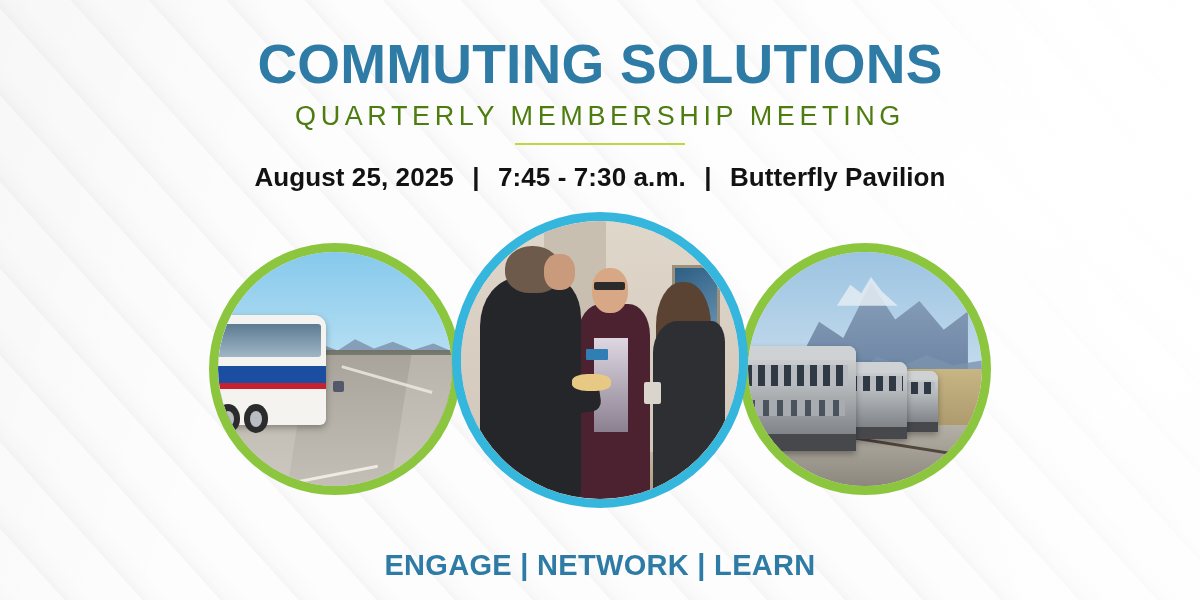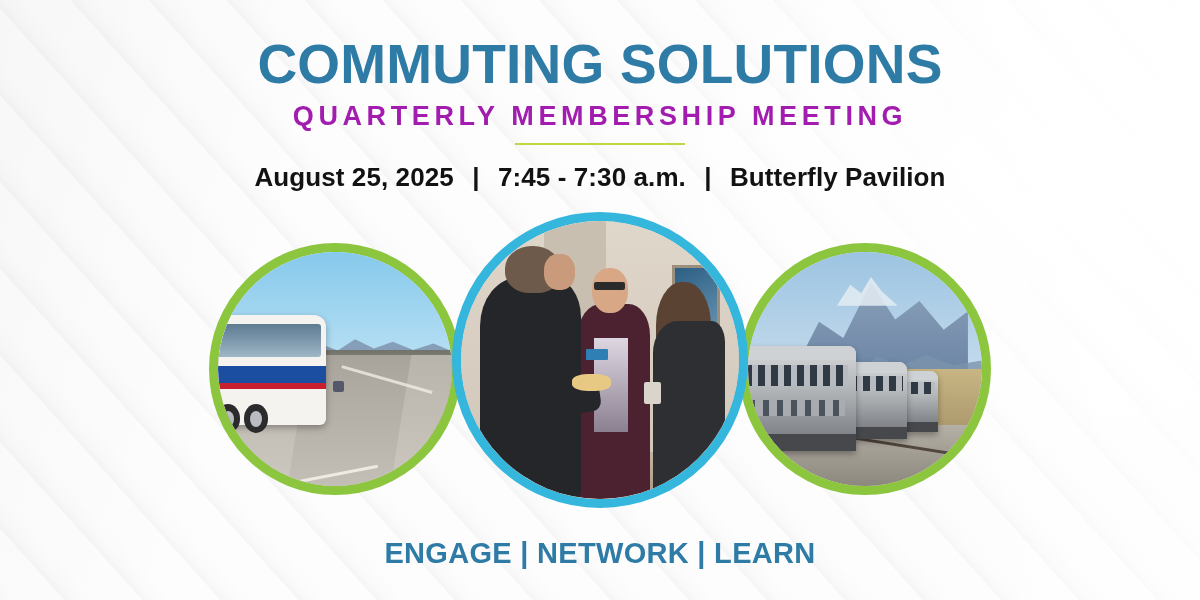--- a/index.html
+++ b/index.html
@@ -50,23 +50,23 @@
     margin-top:36px;
     font-size:55px;
     font-weight:bold;
     letter-spacing:0.2px;
     color:#2E7BA6;
     line-height:1.02;
   }
   .subtitle {
     margin-top:9px;
     font-size:27px;
-    font-weight:bold;
+    font-weight:normal;
     letter-spacing:4.6px;
-    color:#a21caf;
+    color:#4d7c0f;
   }
   .divider {
     width:170px; height:2px;
     margin:11px auto 0 auto;
     background:#C2D640;
   }
   .eventline {
     margin-top:17px;
     font-size:26px;
     font-weight:bold;
@@ -218,21 +218,21 @@
                       background:#cfd2d4; border-radius:5px 8px 0 0; }
   .ph-train .wins   { position:absolute; left:6%; top:18%; width:88%; height:20%;
                       background:repeating-linear-gradient(90deg,#2f3a45 0 7px, #b8bcc0 7px 13px); }
   .ph-train .wins2  { position:absolute; left:8%; top:52%; width:84%; height:15%;
                       background:repeating-linear-gradient(90deg,#414b55 0 6px, #a9adb1 6px 14px); opacity:.9; }
   .ph-train .skirt  { position:absolute; left:0; bottom:0; width:100%; height:16%;
                       background:#46484b; }
 
   
   .footer {
-    position:absolute; left:0; bottom:30px; width:1200px;
+    position:absolute; left:0; bottom:18px; width:1200px;
     text-align:center;
     font-size:29px;
     font-weight:bold;
     color:#2E7BA6;
     letter-spacing:0.3px;
   }
 </style>
 </head>
 <body>
 

